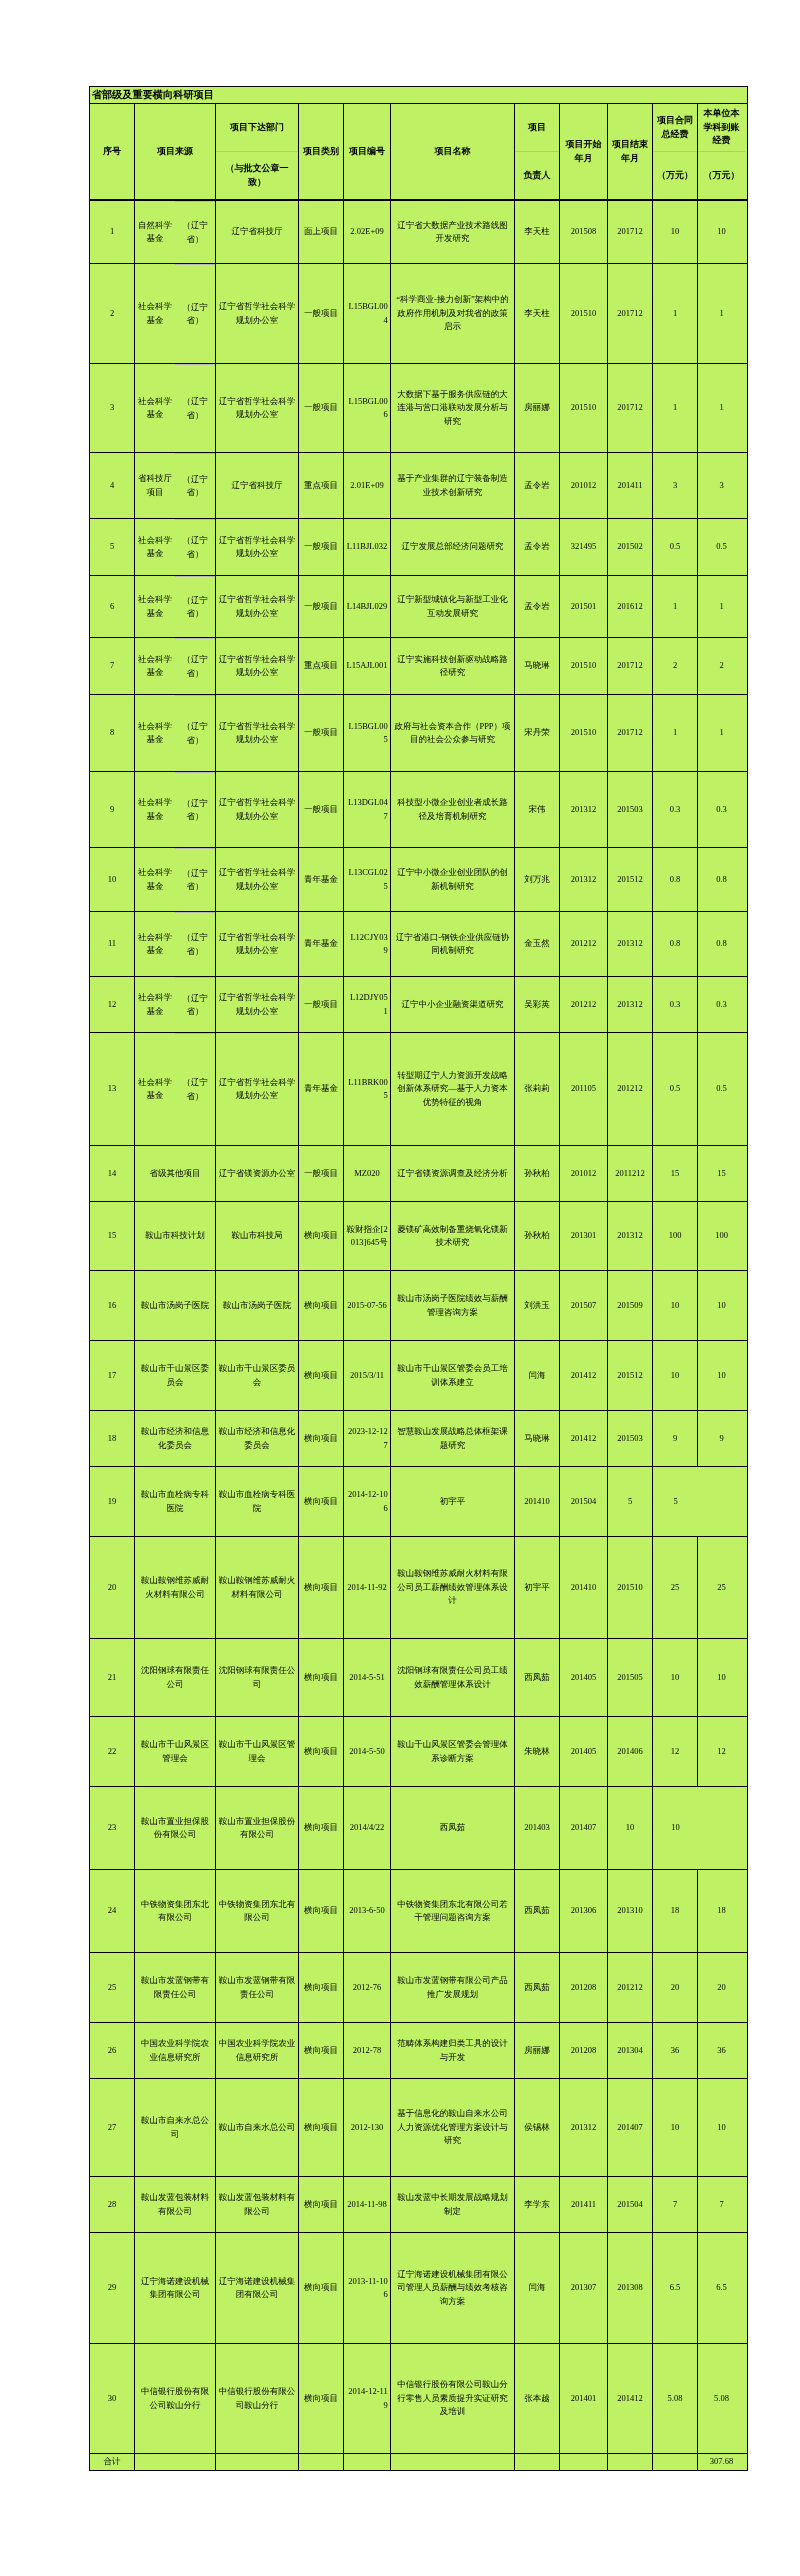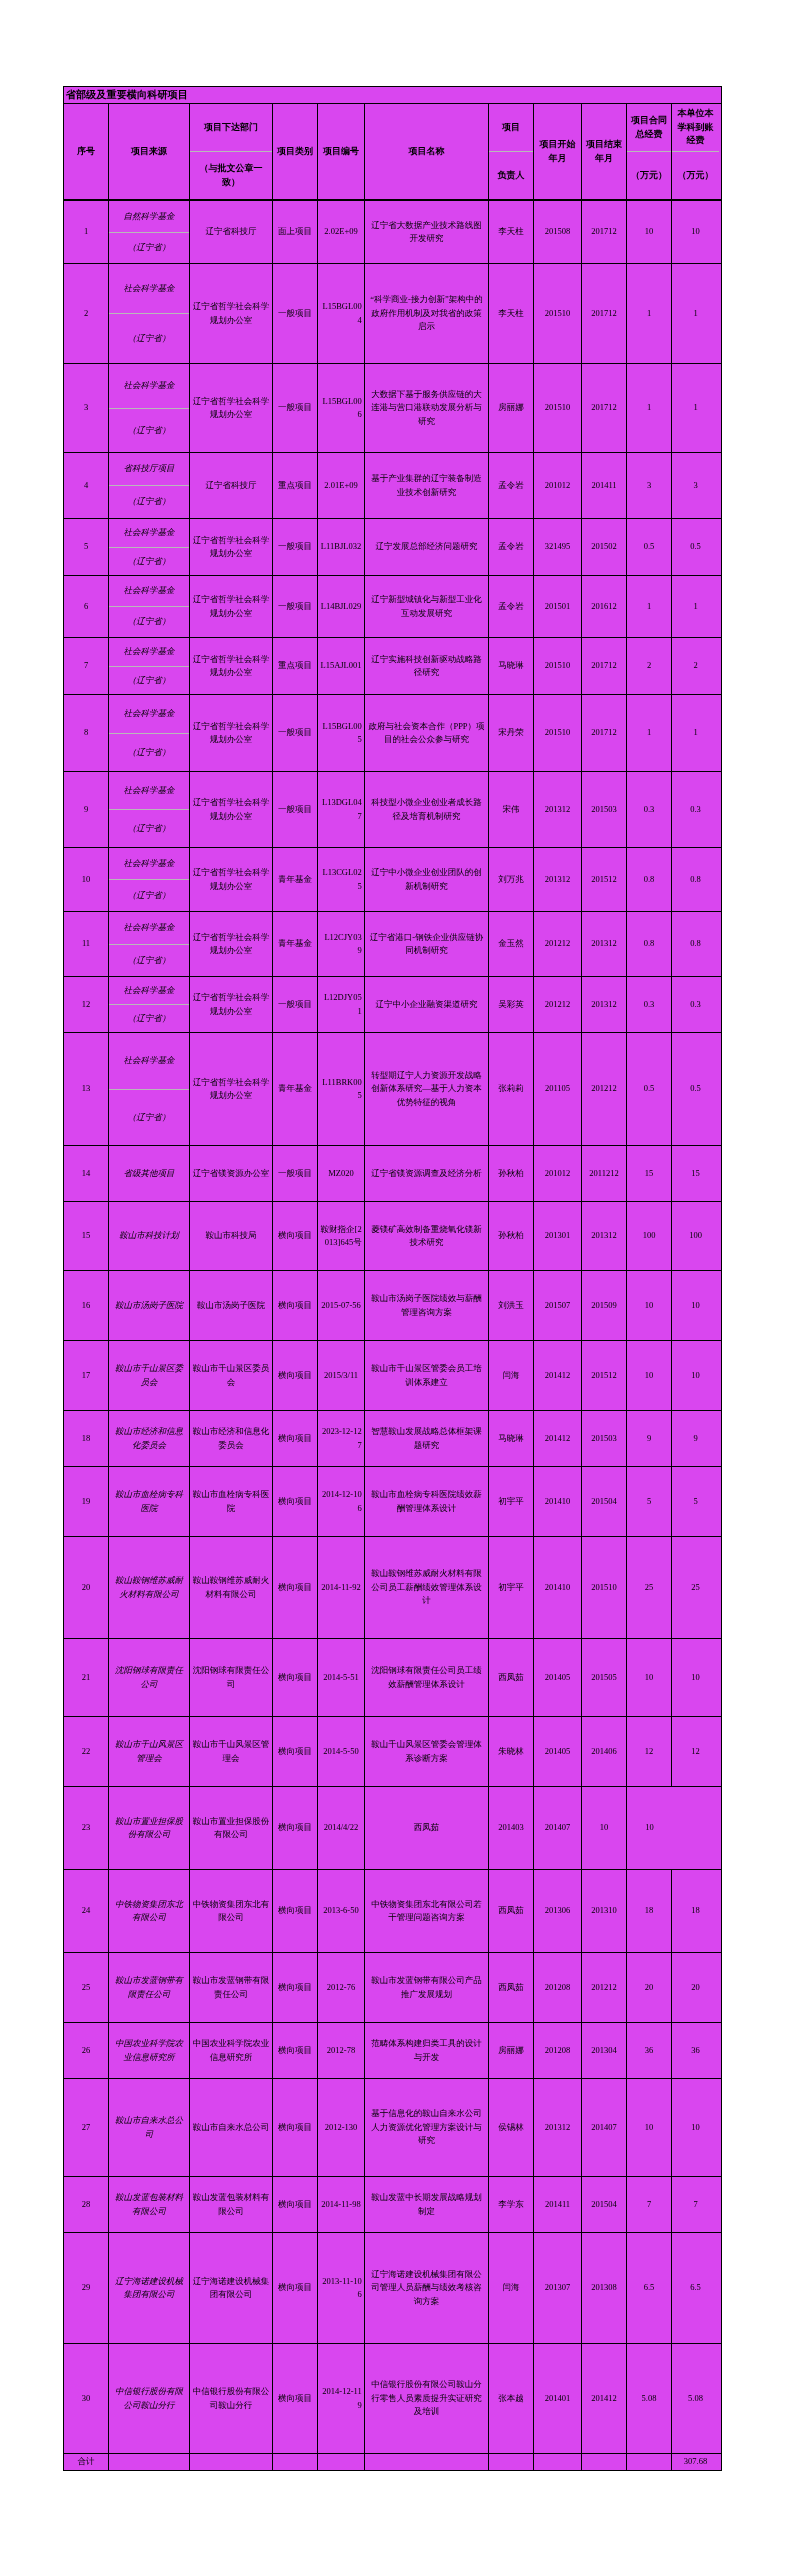--- a/index.html
+++ b/index.html
@@ -1,22 +1,22 @@
 <!DOCTYPE html>
 <html style="font-size:9px"><head>
 <meta charset="utf-8">
 <style>
   html,body{margin:0;padding:0;}
   body{
     width:800px;height:2576px;background:#ffffff;position:relative;
     font-family:"Liberation Serif","DejaVu Serif",serif;color:#000;
   }
   .doc-table{
-    position:absolute;left:63px;top:86px;width:657px;
-    border:1.1px solid #000;background:#d946ef;box-sizing:content-box;
+    position:absolute;left:89px;top:86px;width:657px;
+    border:1.1px solid #000;background:#bef264;box-sizing:content-box;
   }
   .title-row{
     border-bottom:1.1px solid #000;padding:1.1px 1.7px;
     font-family:"Liberation Sans","DejaVu Sans",sans-serif;
     font-weight:bold;font-size:10.2px;line-height:14px;text-align:left;
   }
   .grid{
     display:grid;
     grid-template-columns:45px 81px 83px 45px 47px 124px 45px 48px 45px 45px 47px;
   }
@@ -34,21 +34,21 @@
   .tr{border-bottom:1.7px solid #000;}
   .tbody .tr:last-child{border-bottom:1.7px solid #000;}
   .td{
     border-right:1.1px solid #000;display:flex;align-items:center;justify-content:center;
     text-align:center;font-size:8.5px;line-height:1.6;padding:1.7px 2.3px;
     word-break:break-word;box-sizing:border-box;
   }
   .td:last-child{border-right:none;}
   .td.c-code{word-break:break-all;text-align:right;}
   .td.c-source{padding:0;align-items:stretch;}
-  .src-split{display:flex;flex-direction:column;width:100%;font-style:italic;}
+  .src-split{display:flex;flex-direction:row;width:100%;}
   .src-split .part{flex:1;display:flex;align-items:center;justify-content:center;padding:1.7px 2.3px;}
   .src-split .part + .part{border-top:0.6px solid #b9b9b9;}
   
   .tbody .tr:nth-child(1){min-height:62px}
   .tbody .tr:nth-child(2){min-height:99px}
   .tbody .tr:nth-child(3){min-height:88px}
   .tbody .tr:nth-child(4){min-height:65px}
   .tbody .tr:nth-child(5){min-height:56px}
   .tbody .tr:nth-child(6){min-height:61px}
   .tbody .tr:nth-child(7){min-height:56px}
@@ -448,21 +448,20 @@
       <div class="grid tr">
     <div class="td c-seq">19</div>
     <div class="td c-source">
           <div class="src-split">
             <div class="part">鞍山市血栓病专科医院</div>
           </div>
         </div>
     <div class="td c-dept">鞍山市血栓病专科医院</div>
     <div class="td c-type">横向项目</div>
     <div class="td c-code">2014-12-106</div>
-    <div class="td c-name">鞍山市血栓病专科医院绩效薪酬管理体系设计</div>
     <div class="td c-leader">初宇平</div>
     <div class="td c-start">201410</div>
     <div class="td c-end">201504</div>
     <div class="td c-fee1">5</div>
     <div class="td c-fee2">5</div>
   </div>
       <div class="grid tr">
     <div class="td c-seq">20</div>
     <div class="td c-source">
           <div class="src-split">

